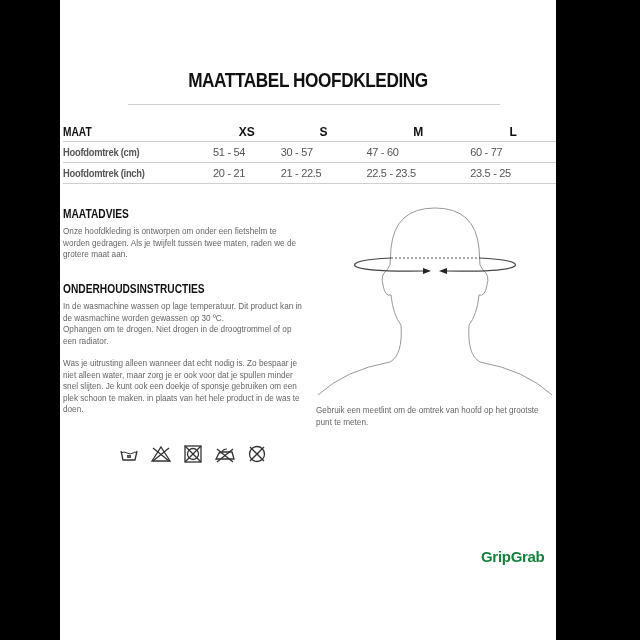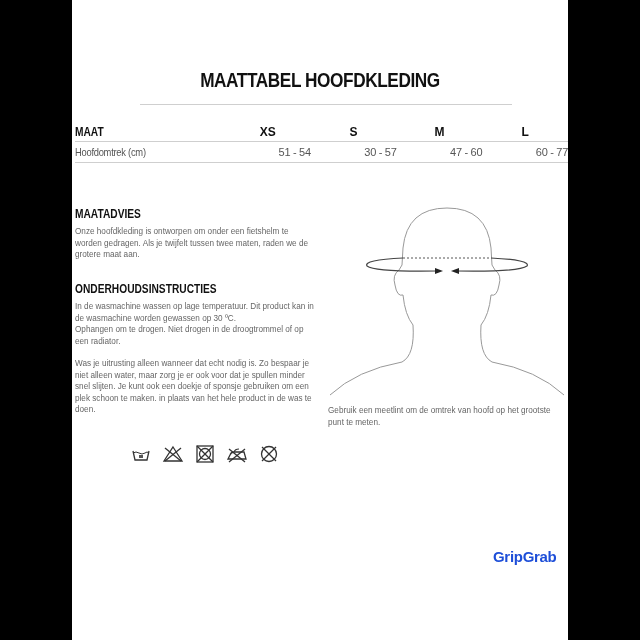--- a/index.html
+++ b/index.html
@@ -1,42 +1,42 @@
 <!DOCTYPE html>
 <html><head>
 <meta charset="utf-8">
 <style>
   html, body { margin:0; padding:0; }
   body { width:640px; height:640px; background:#000; position:relative; overflow:hidden;
          font-family:"Liberation Sans", sans-serif; }
-  .page { position:absolute; left:72px; top:0; width:496px; height:640px; background:#fff; }
+  .page { position:absolute; left:60px; top:0; width:496px; height:640px; background:#fff; }
   .title { position:absolute; left:0; width:496px; top:68px; text-align:center;
            font-family:"Liberation Sans", sans-serif; font-weight:bold; font-size:21px;
            letter-spacing:-0.5px; color:#111; transform:scaleX(0.82); transform-origin:center; }
   .title-rule { position:absolute; left:68px; top:104px; width:372px; height:1px; background:#cfcfcf; }
   table.size { position:absolute; left:3px; top:122px; width:493px; border-collapse:collapse;
                font-size:11px; color:#555; }
   table.size th { font-weight:bold; color:#111; font-size:12px; text-align:center; height:19px;
                   border-bottom:1px solid #cfcfcf; padding:0;margin-top:16px; }
   table.size th:first-child { text-align:left; }
-  table.size td { height:20px; border-bottom:1px solid #cfcfcf; text-align:right; padding:0;
+  table.size td { height:20px; border-bottom:1px solid #cfcfcf; text-align:left; padding:0;
                   letter-spacing:-0.3px; }
-  table.size td:first-child { text-align:left; }
+  table.size td:first-child { text-align:left;font-weight:bold; }
   .cond { display:inline-block; transform:scaleX(0.85); transform-origin:left center; white-space:nowrap; }
   .h2 { position:absolute; left:3px; font-weight:bold; font-size:12px; color:#111;
         transform:scaleX(0.85); transform-origin:left; white-space:nowrap; }
   .para { position:absolute; left:3px; width:280px; font-size:9.5px; line-height:11.5px; color:#666;
           transform:scaleX(0.86); transform-origin:left top; }
   .para p { margin:0; }
   .icons { position:absolute; left:58px; top:445px; display:flex; gap:10px; }
   .icons svg { width:22px; height:18px; }
   .figure { position:absolute; left:255px; top:205px; width:240px; height:195px; }
   .caption { position:absolute; left:256px; top:404px; width:270px; font-size:9.5px; line-height:12px;
              color:#666; transform:scaleX(0.86); transform-origin:left top; }
-  .logo { position:absolute; left:421px; top:548px; font-size:15px; font-weight:bold; color:#1d4ed8;
+  .logo { position:absolute; left:421px; top:548px; font-size:15px; font-weight:bold; color:#15803d;
           letter-spacing:-0.3px; }
 </style>
 </head>
 <body>
 
 <div class="page">
   <div class="title">MAATTABEL HOOFDKLEDING</div>
   <div class="title-rule"></div>
 
   <table class="size">
@@ -47,20 +47,27 @@
       <th>S</th>
       <th>M</th>
       <th>L</th>
     </tr>
     <tr>
       <td><span class="cond">Hoofdomtrek (cm)</span></td>
       <td>51 - 54</td>
       <td>30 - 57</td>
       <td>47 - 60</td>
       <td>60 - 77</td>
+    </tr>
+    <tr>
+      <td><span class="cond">Hoofdomtrek (inch)</span></td>
+      <td>20 - 21</td>
+      <td>21 - 22.5</td>
+      <td>22.5 - 23.5</td>
+      <td>23.5 - 25</td>
     </tr>
   </tbody>
     </table>
 
   <div class="h2" style="top:207px">MAATADVIES</div>
   <div class="para" style="top:225px">
     <p>Onze hoofdkleding is ontworpen om onder een fietshelm te worden gedragen. Als je twijfelt tussen twee maten, raden we de grotere maat aan.</p>
   </div>
 
   <div class="h2" style="top:282px">ONDERHOUDSINSTRUCTIES</div>

